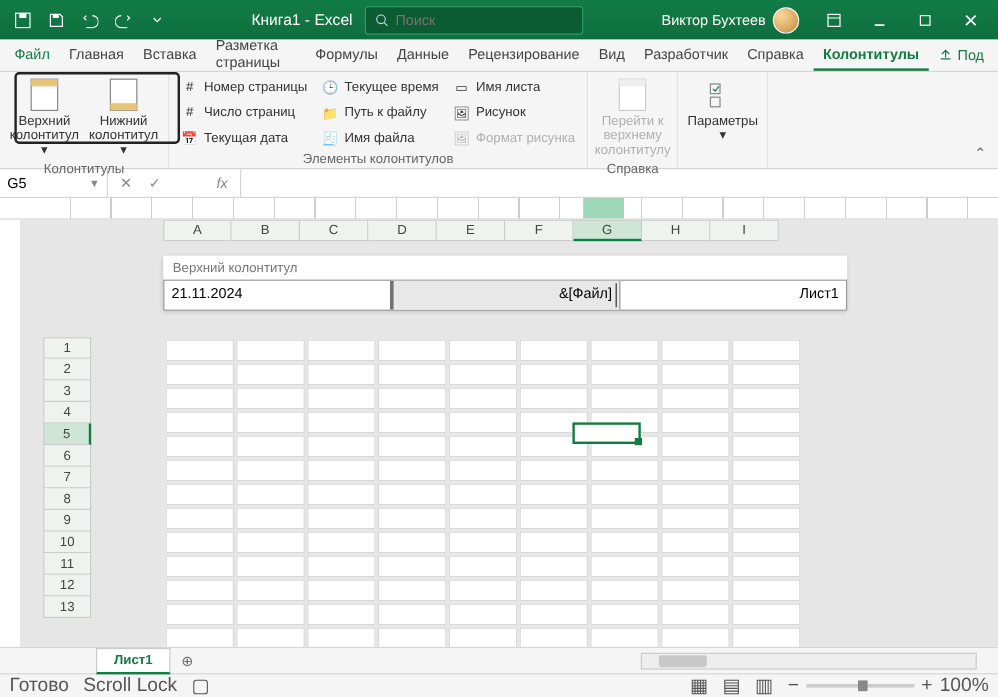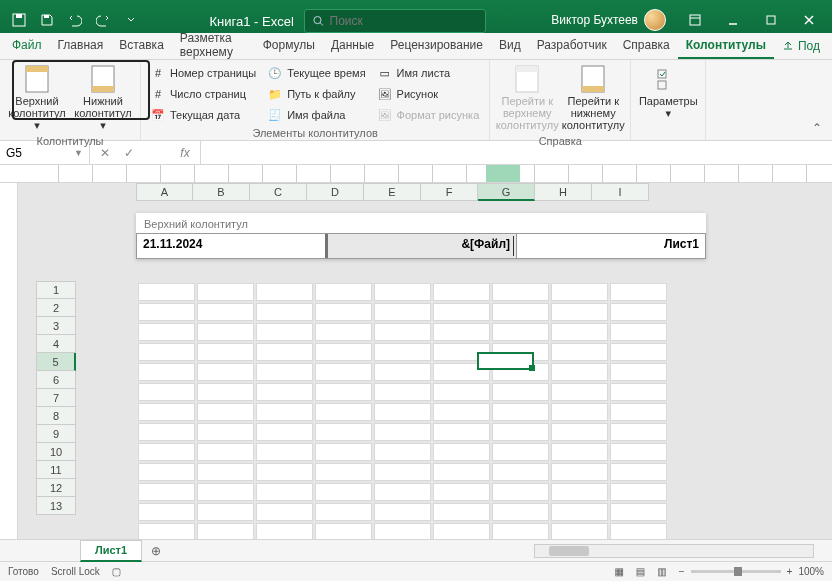--- a/index.html
+++ b/index.html
@@ -1,17 +1,17 @@
 <!DOCTYPE html>
 <html><head>
 <meta charset="utf-8">
 <style>
 * { margin: 0; padding: 0; box-sizing: border-box; font-family: "Segoe UI", sans-serif; }
 body { background: #f3f2f1; width: 832px; height: 581px; overflow: hidden; font-size: 12px; }
-.titlebar { height: 33px; background: linear-gradient(#127c46,#0e6f3e); display: flex; align-items: flex-end; color: #fff; padding: 0 6px; }
+.titlebar { height: 33px; background: linear-gradient(#127c46,#0e6f3e); display: flex; align-items: center; color: #fff; padding: 0 6px; }
 .tb-left { display: flex; gap: 2px; align-items: center; }
 .tb-btn { width: 26px; height: 26px; display: flex; align-items: center; justify-content: center; border-radius: 2px; }
 .tb-center { flex: 1; display: flex; align-items: center; justify-content: center; gap: 10px; }
 .doc-title { font-size: 13px; }
 .search { display: flex; align-items: center; background: #0c5c33; border: 1px solid #2a9962; border-radius: 3px; width: 182px; height: 24px; padding: 0 8px; gap: 6px; color: #d9f0e4; }
 .search input { background: transparent; border: none; color: #fff; width: 100%; outline: none; font-size: 12px; }
 .tb-right { display: flex; align-items: center; gap: 4px; }
 .user { display: flex; align-items: center; gap: 6px; font-size: 12px; margin-right: 8px; }
 .avatar { width: 22px; height: 22px; border-radius: 50%; background: radial-gradient(circle at 30% 30%,#f9d89a,#c88b3a); border: 1px solid #fff; }
 .win-btn { width: 34px; height: 26px; display: flex; align-items: center; justify-content: center; }
@@ -49,37 +49,37 @@
 .colhdrs { display: flex; position: absolute; top: 22px; left: 40px; }
 .rowhdrs { position: absolute; top: 112px; left: 0; }
 .colhdr { width: 57px; height: 18px; background: #eef3ef; border: 1px solid #ccc; border-left: none; display: flex; align-items: center; justify-content: center; font-size: 11px; color: #444; }
 .colhdr:first-child { border-left: 1px solid #ccc; }
 .colhdr.sel { background: #cfe6d6; border-bottom: 2px solid #107c41; }
 .rowhdr { width: 40px; height: 18px; background: #eef3ef; border: 1px solid #ccc; border-top: none; display: flex; align-items: center; justify-content: center; font-size: 11px; color: #444; }
 .rowhdr:first-child { border-top: 1px solid #ccc; }
 .rowhdr.sel { background: #cfe6d6; border-right: 2px solid #107c41; }
 .page { position: absolute; top: 52px; left: 118px; width: 570px; background: #fff; box-shadow: 0 1px 4px rgba(0,0,0,.2); }
 .hdr-label { padding: 5px 8px 3px; font-size: 11px; color: #777; }
-.hdr-row { display: flex; border: 1px solid #999; height: 26px; font-weight: bold; }
+.hdr-row { display: flex; border: 1px solid #999; height: 26px; }
 .hdr-cell { flex: 1; padding: 3px 6px; font-size: 12px; }
 .hdr-cell.mid { border-left: 3px solid #737373; border-right: 1px solid #999; background: #e8e8e8; text-align: right; position: relative; }
 .hdr-cell.mid::after { content: ""; position: absolute; right: 2px; top: 2px; bottom: 2px; width: 1px; background: #333; }
 .hdr-cell.right { text-align: right; }
 .cursor { position: absolute; border: 2px solid #107c41; background: #fff; pointer-events: none; }
 .cursor::after { content: ""; position: absolute; right: -3px; bottom: -3px; width: 6px; height: 6px; background: #107c41; }
 .cell-grid { position: absolute; top: 112px; left: 40px; }
 .cell-grid td { width: 57px; height: 18px; border: 1px solid #d9d9d9; background: #fff; }
 .sheettabs { height: 22px; background: #f5f5f5; border-top: 1px solid #d6d6d6; display: flex; align-items: center; }
 .st-spacer { width: 80px; }
 .st-tab { height: 22px; padding: 0 14px; display: flex; align-items: center; background: #fff; border: 1px solid #ccc; border-bottom: 2px solid #107c41; font-size: 11px; font-weight: 600; color: #107c41; }
 .st-add { width: 28px; display: flex; align-items: center; justify-content: center; color: #666; }
 .st-flex { flex: 1; }
 .hscroll { width: 280px; height: 14px; background: #eee; border: 1px solid #ccc; margin-right: 18px; position: relative; }
 .hscroll-thumb { position: absolute; left: 14px; top: 1px; height: 10px; width: 40px; background: #c8c8c8; border-radius: 2px; }
-.statusbar { height: 20px; background: #f5f5f5; border-top: 1px solid #d6d6d6; display: flex; align-items: center; padding: 0 8px; gap: 12px; font-size: 10px; color: #555; }
+.statusbar { height: 20px; background: #f5f5f5; border-top: 1px solid #d6d6d6; display: flex; align-items: center; padding: 0 8px; gap: 12px; font-size: 16px; color: #555; }
 .sb-flex { flex: 1; }
 .zoom { display: flex; align-items: center; gap: 6px; }
 .zoom-track { width: 90px; height: 3px; background: #ccc; position: relative; }
 .zoom-thumb { position: absolute; left: 43px; top: -3px; width: 8px; height: 9px; background: #888; }
 svg { display: block; }
 </style>
 </head>
 <body>
 
 <div class="titlebar">
@@ -148,21 +148,21 @@
           <path d="M2 2l8 8M10 2l-8 8" stroke="#fff" stroke-width="1.5"></path>
         </svg>
       </div>
   </div>
 </div>
 
 <div class="tabs">
   <div class="tab file">Файл</div>
   <div class="tab">Главная</div>
   <div class="tab">Вставка</div>
-  <div class="tab">Разметка верхнему</div>
+  <div class="tab">Разметка страницы</div>
   <div class="tab">Формулы</div>
   <div class="tab">Данные</div>
   <div class="tab">Рецензирование</div>
   <div class="tab">Вид</div>
   <div class="tab">Разработчик</div>
   <div class="tab">Справка</div>
   <div class="tab active">Колонтитулы</div>
   <div class="tab-spacer"></div>
   <div class="share">
     <svg width="12" height="12" viewBox="0 0 12 12">
@@ -249,29 +249,20 @@
   <div class="rgroup">
     <div class="rgroup-body">
       <div class="big-btn dis">
         <div class="bicon">
             <svg width="26" height="30" viewBox="0 0 26 30">
               <rect x="2" y="2" width="22" height="26" fill="#fff" stroke="#ccc"></rect>
               <rect x="2" y="2" width="22" height="6" fill="#eee"></rect>
             </svg>
           </div>
         <span>Перейти к верхнему колонтитулу</span>
-      </div>
-      <div class="big-btn">
-        <div class="bicon">
-            <svg width="26" height="30" viewBox="0 0 26 30">
-              <rect x="2" y="2" width="22" height="26" fill="#fff" stroke="#888"></rect>
-              <rect x="2" y="22" width="22" height="6" fill="#e8c47a"></rect>
-            </svg>
-          </div>
-        <span>Перейти к нижнему колонтитулу</span>
       </div>
     </div>
     <div class="rgroup-label">Справка</div>
   </div>
 
   <div class="rgroup">
     <div class="rgroup-body">
       <div class="big-btn">
         <div class="bicon">
             <svg width="24" height="24" viewBox="0 0 24 24">

